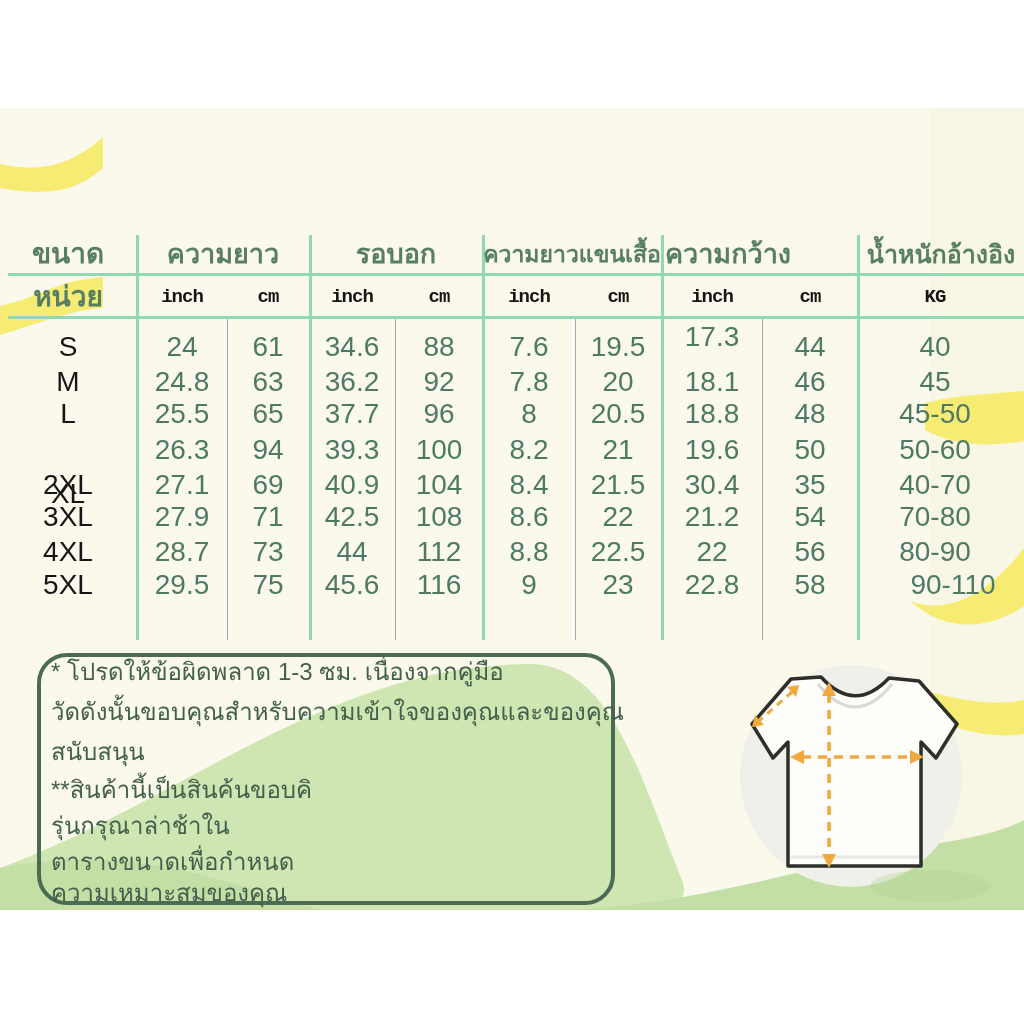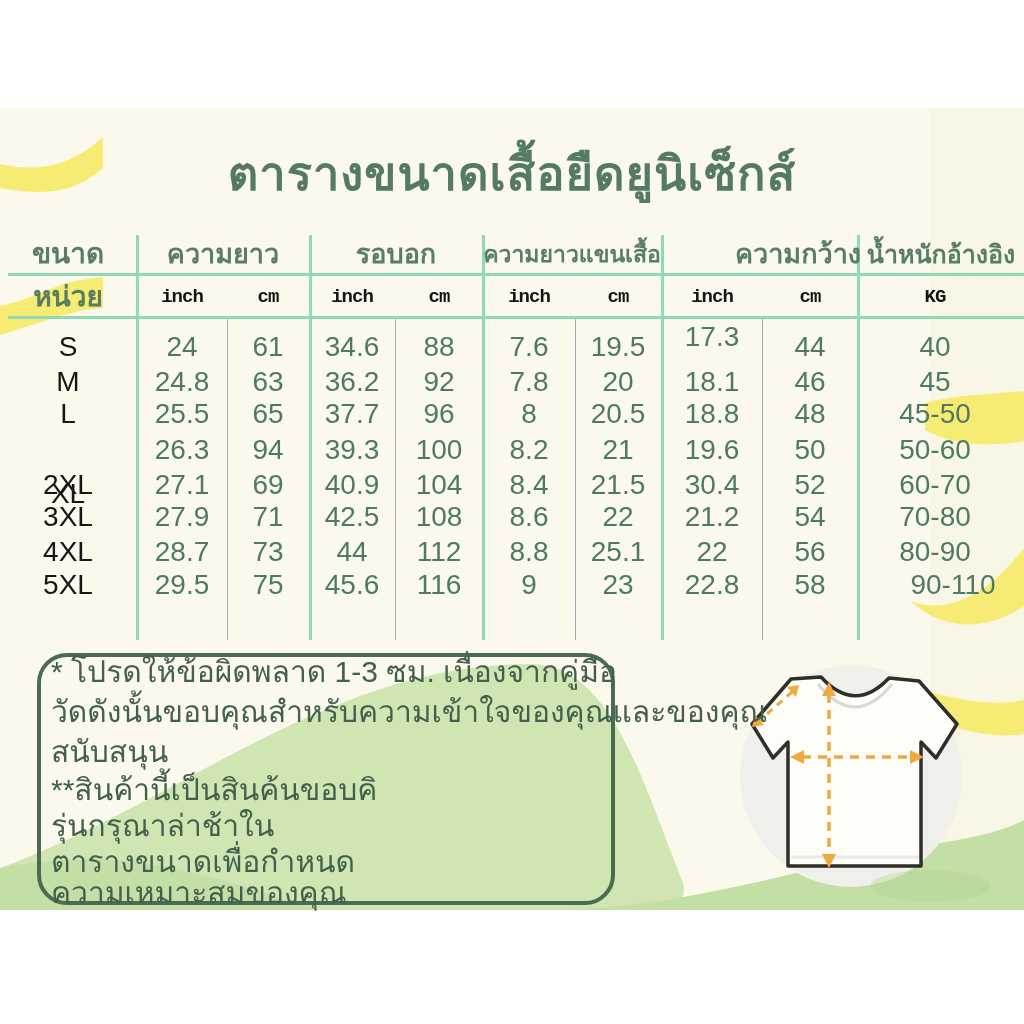--- a/index.html
+++ b/index.html
@@ -22,21 +22,21 @@
   .ucell.thai{font-family:"Liberation Sans","DejaVu Sans",sans-serif;font-size:28px;
          color:#567e62;letter-spacing:0;}
   .szcell{position:absolute;height:36px;line-height:36px;text-align:center;z-index:10;
           font-size:28px;color:#161616;font-weight:400;}
   .valcell{position:absolute;height:36px;line-height:36px;text-align:center;z-index:10;
            font-size:28px;color:#4e7a65;font-weight:400;}
   
   .notebox{position:absolute;left:37px;top:653px;width:578px;height:252px;z-index:12;
            border:4px solid #4c6b53;border-radius:30px;box-sizing:border-box;}
   .noteline{position:absolute;left:14px;width:540px;height:30px;line-height:30px;z-index:12;
-            font-size:30px;color:#43604c;white-space:nowrap;}
+            font-size:24px;color:#43604c;white-space:nowrap;}
 </style>
 </head>
 <body>
 
 <div class="stage">
 
   <svg class="deco-svg" width="1024" height="1024" viewBox="0 0 1024 1024">
 
     <rect x="0" y="108" width="1024" height="802" fill="#fbf9ec"></rect>
     <rect x="930" y="108" width="94" height="802" fill="#f5f3de" opacity="0.45"></rect>
@@ -69,40 +69,39 @@
       <polygon points="790,757 804,750 804,764" stroke="none"></polygon>
       <polygon points="924,757 910,750 910,764" stroke="none"></polygon>
     </g>
     <g stroke="#efa93c" fill="#efa93c">
       <line x1="792" y1="692" x2="759" y2="721" stroke-width="3" stroke-dasharray="7 6" fill="none"></line>
       <polygon points="799,685 787,687 796,697" stroke="none"></polygon>
       <polygon points="752,727 764,725 755,715" stroke="none"></polygon>
     </g>
   </svg>
 
-  <div class="title">ตารางขนาดเสื้อยืดยูนิเซ็กส์</div>
 
   <div class="vline" style="left:136px"></div>
   <div class="vline" style="left:309px"></div>
   <div class="vline" style="left:482px"></div>
   <div class="vline" style="left:661px"></div>
   <div class="vline" style="left:857px"></div>
   <div class="hline" style="top:273px"></div>
   <div class="hline" style="top:316px"></div>
   <div class="thinline" style="left:227px"></div>
   <div class="thinline" style="left:395px"></div>
   <div class="thinline" style="left:575px"></div>
   <div class="thinline" style="left:762px"></div>
 
   <div id="group-row">
       <span class="gcell" style="left: -27px; width: 190px; font-size: 28px;">ขนาด</span>
       <span class="gcell" style="left: 128px; width: 190px; font-size: 27px;">ความยาว</span>
       <span class="gcell" style="left: 301px; width: 190px; font-size: 27px;">รอบอก</span>
       <span class="gcell" style="left: 477px; width: 190px; font-size: 23px;">ความยาวแขนเสื้อ</span>
-      <span class="gcell" style="left: 703px; width: 190px; font-size: 27px;">ความกว้าง</span>
+      <span class="gcell" style="left: 633px; width: 190px; font-size: 27px;">ความกว้าง</span>
       <span class="gcell" style="left: 846px; width: 190px; font-size: 25px;">น้ำหนักอ้างอิง</span>
     </div>
   <div id="unit-row">
       <span class="ucell thai" style="left: 13px; width: 110px;">หน่วย</span>
       <span class="ucell" style="left: 127px; width: 110px;">inch</span>
       <span class="ucell" style="left: 213px; width: 110px;">cm</span>
       <span class="ucell" style="left: 297px; width: 110px;">inch</span>
       <span class="ucell" style="left: 384px; width: 110px;">cm</span>
       <span class="ucell" style="left: 474px; width: 110px;">inch</span>
       <span class="ucell" style="left: 563px; width: 110px;">cm</span>
@@ -152,39 +151,39 @@
       <span class="valcell" style="left: 750px; width: 120px; top: 432px;">50</span>
       <span class="valcell" style="left: 875px; width: 120px; top: 432px;">50-60</span>
       <span class="szcell" style="left: 8px; width: 120px; top: 467px;">2XL</span>
       <span class="valcell" style="left: 122px; width: 120px; top: 467px;">27.1</span>
       <span class="valcell" style="left: 208px; width: 120px; top: 467px;">69</span>
       <span class="valcell" style="left: 292px; width: 120px; top: 467px;">40.9</span>
       <span class="valcell" style="left: 379px; width: 120px; top: 467px;">104</span>
       <span class="valcell" style="left: 469px; width: 120px; top: 467px;">8.4</span>
       <span class="valcell" style="left: 558px; width: 120px; top: 467px;">21.5</span>
       <span class="valcell" style="left: 652px; width: 120px; top: 467px;">30.4</span>
-      <span class="valcell" style="left: 750px; width: 120px; top: 467px;">52</span>
-      <span class="valcell" style="left: 875px; width: 120px; top: 467px;">60-70</span>
+      <span class="valcell" style="left: 750px; width: 120px; top: 467px;">35</span>
+      <span class="valcell" style="left: 875px; width: 120px; top: 467px;">40-70</span>
       <span class="szcell" style="left: 8px; width: 120px; top: 499px;">3XL</span>
       <span class="valcell" style="left: 122px; width: 120px; top: 499px;">27.9</span>
       <span class="valcell" style="left: 208px; width: 120px; top: 499px;">71</span>
       <span class="valcell" style="left: 292px; width: 120px; top: 499px;">42.5</span>
       <span class="valcell" style="left: 379px; width: 120px; top: 499px;">108</span>
       <span class="valcell" style="left: 469px; width: 120px; top: 499px;">8.6</span>
       <span class="valcell" style="left: 558px; width: 120px; top: 499px;">22</span>
       <span class="valcell" style="left: 652px; width: 120px; top: 499px;">21.2</span>
       <span class="valcell" style="left: 750px; width: 120px; top: 499px;">54</span>
       <span class="valcell" style="left: 875px; width: 120px; top: 499px;">70-80</span>
       <span class="szcell" style="left: 8px; width: 120px; top: 534px;">4XL</span>
       <span class="valcell" style="left: 122px; width: 120px; top: 534px;">28.7</span>
       <span class="valcell" style="left: 208px; width: 120px; top: 534px;">73</span>
       <span class="valcell" style="left: 292px; width: 120px; top: 534px;">44</span>
       <span class="valcell" style="left: 379px; width: 120px; top: 534px;">112</span>
       <span class="valcell" style="left: 469px; width: 120px; top: 534px;">8.8</span>
-      <span class="valcell" style="left: 558px; width: 120px; top: 534px;">25.1</span>
+      <span class="valcell" style="left: 558px; width: 120px; top: 534px;">22.5</span>
       <span class="valcell" style="left: 652px; width: 120px; top: 534px;">22</span>
       <span class="valcell" style="left: 750px; width: 120px; top: 534px;">56</span>
       <span class="valcell" style="left: 875px; width: 120px; top: 534px;">80-90</span>
       <span class="szcell" style="left: 8px; width: 120px; top: 567px;">5XL</span>
       <span class="valcell" style="left: 122px; width: 120px; top: 567px;">29.5</span>
       <span class="valcell" style="left: 208px; width: 120px; top: 567px;">75</span>
       <span class="valcell" style="left: 292px; width: 120px; top: 567px;">45.6</span>
       <span class="valcell" style="left: 379px; width: 120px; top: 567px;">116</span>
       <span class="valcell" style="left: 469px; width: 120px; top: 567px;">9</span>
       <span class="valcell" style="left: 558px; width: 120px; top: 567px;">23</span>

